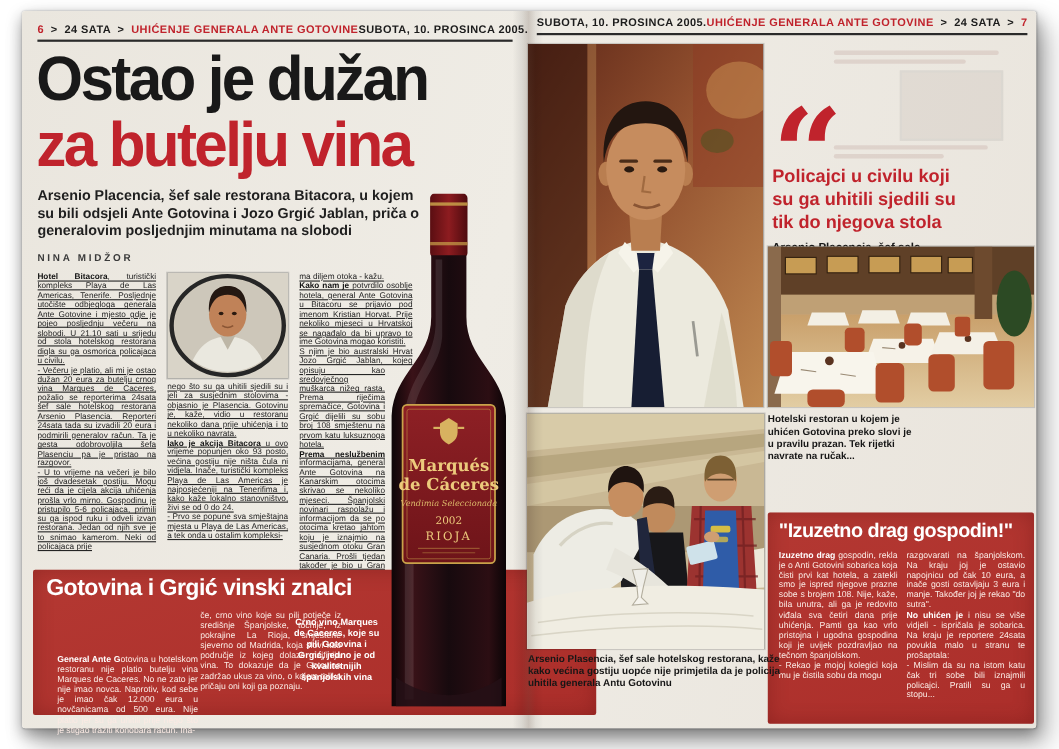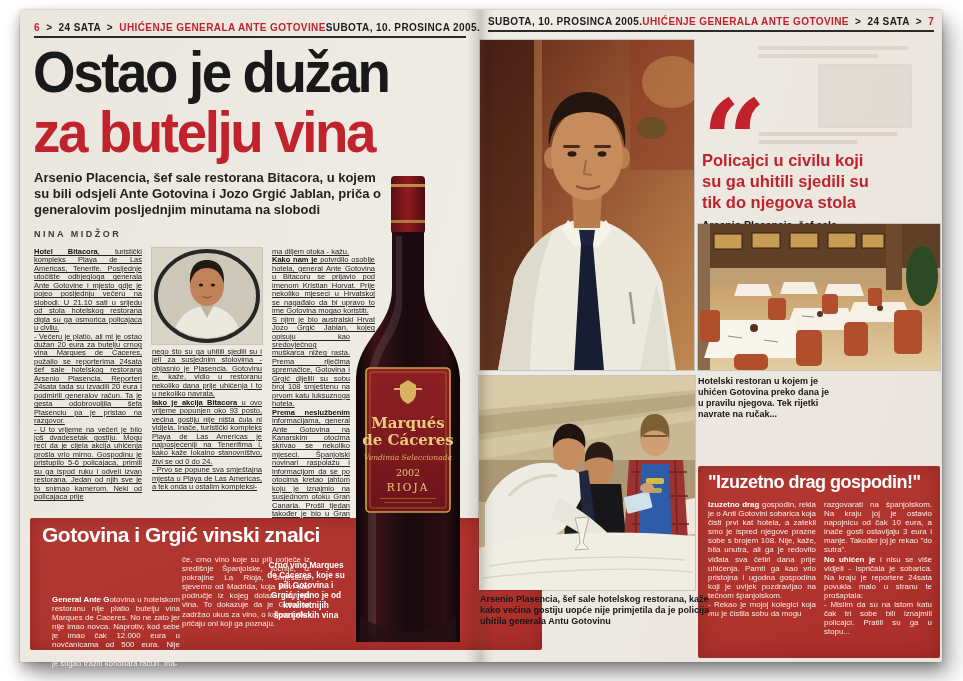--- a/index.html
+++ b/index.html
@@ -278,21 +278,21 @@
           <rect x="146" y="98" width="24" height="34" rx="5"></rect>
           <rect x="196" y="86" width="28" height="44" rx="5"></rect>
           <rect x="70" y="74" width="18" height="22" rx="4"></rect>
           <rect x="124" y="70" width="16" height="20" rx="4"></rect>
           <rect x="170" y="64" width="14" height="18" rx="3"></rect>
           <rect x="36" y="130" width="34" height="16" rx="5"></rect>
         </g>
       </svg>
     </div>
 
-    <div class="abs caption" style="left:220px;top:366px;width:132px;">Hotelski restoran u kojem je uhićen Gotovina preko dana je u pravilu njegova. Tek rijetki navrate na ručak...</div>
+    <div class="abs caption" style="left:220px;top:366px;width:132px;">Hotelski restoran u kojem je uhićen Gotovina preko slovi je u pravilu prazan. Tek rijetki navrate na ručak...</div>
 
     <div class="abs redbox" style="left:220px;top:456px;width:242px;height:192px;">
       <div class="title abs" style="left:10px;top:6px;font-size:18px;">"Izuzetno drag gospodin!"</div>
       <div class="abs redtext" style="left:10px;top:34px;width:108px;height:150px;">
           <p><b>Izuzetno drag</b> gospodin, rekla je o Anti Gotovini sobarica koja čisti prvi kat hotela, a zatekli smo je ispred njegove prazne sobe s brojem 108. Nije, kaže, bila unutra, ali ga je redovito viđala sva četiri dana prije uhićenja. Pamti ga kao vrlo pristojna i ugodna gospodina koji je uvijek pozdravljao na tečnom španjolskom.</p>
           <p>- Rekao je mojoj kolegici koja mu je čistila sobu da mogu</p>
         </div>
       <div class="abs redtext" style="left:126px;top:34px;width:108px;height:150px;">
           <p>razgovarati na španjolskom. Na kraju joj je ostavio napojnicu od čak 10 eura, a inače gosti ostavljaju 3 eura i manje. Također joj je rekao "do sutra".</p>
           <p><b>No uhićen je</b> i nisu se više vidjeli - ispričala je sobarica. Na kraju je reportere 24sata povukla malo u stranu te prošaptala:</p>

